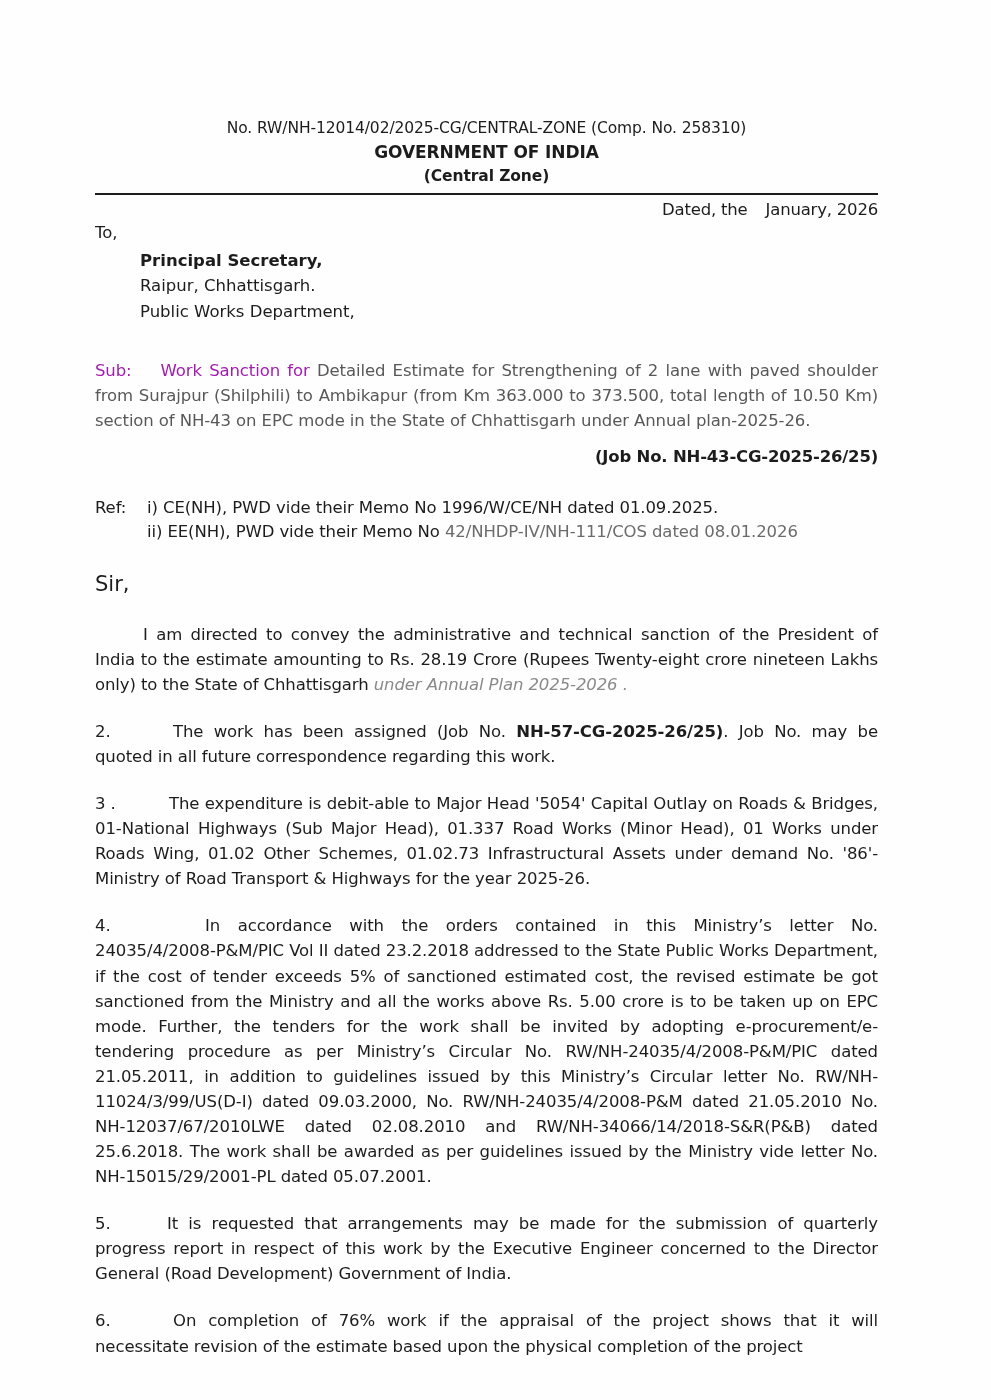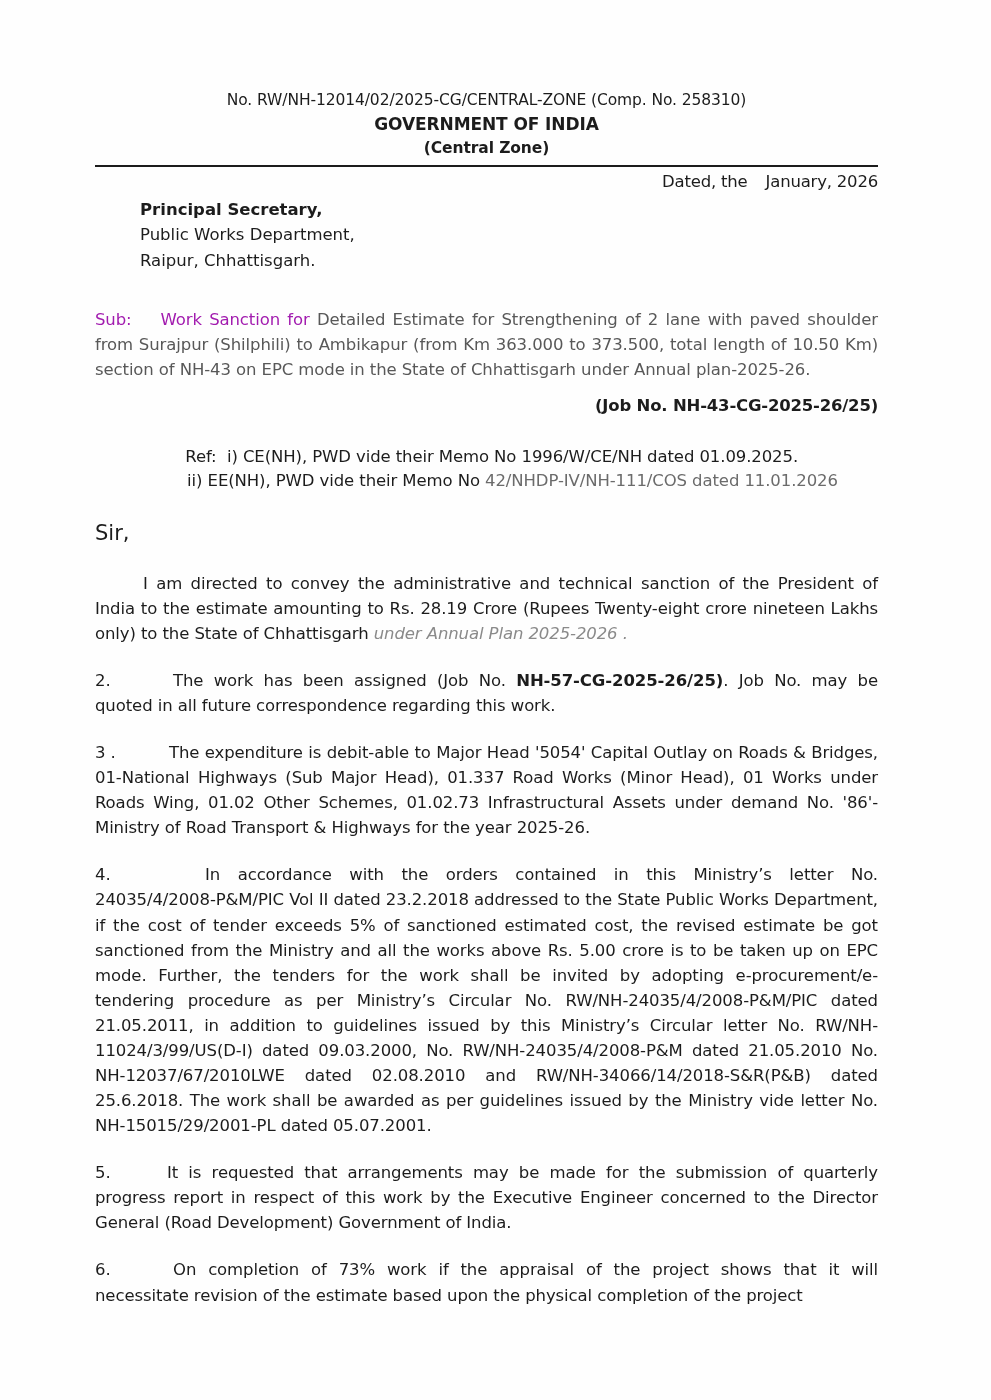--- a/index.html
+++ b/index.html
@@ -31,20 +31,21 @@
   
   .hdr {
     text-align: center;
     line-height: 1.30;
   }
 
   .hdr-no {
     font-size: 15.5px;
     padding-top: 90px;
     letter-spacing: -0.1px;
+    margin-top: 28px;
   }
 
   .hdr-gov,
   .hdr-min,
   .hdr-zone {
     font-weight: bold;
     letter-spacing: -0.1px;
   }
 
   .hdr-gov { font-size: 17px; padding-top: 3px; }
@@ -108,21 +109,21 @@
     letter-spacing: -0.2px;
   }
 
   
   .ref {
     padding-top: 30px;
     font-size: 16.5px;
     line-height: 1.45;
     letter-spacing: -0.1px;
   }
-  .ref-row { display: block; white-space: nowrap; text-align: center; }
+  .ref-row { display: block; white-space: nowrap; }
   .ref-label { display: inline-block; width: 52px; }
   .ref-indent { display: inline-block; width: 52px; }
   .ref-light { color: #6b6b6b; }
 
   .salutation {
     padding-top: 28px;
     font-size: 21px;
   }
 
   
@@ -158,40 +159,41 @@
       <div class="hdr-gov">GOVERNMENT OF INDIA</div>
       <div class="hdr-zone">(Central Zone)</div>
     </div>
 
     <hr class="rule">
 
     <div class="dateline">
       <span>Dated, the</span><span class="date-gap"></span><span>January, 2026</span>
     </div>
 
+    <div class="to-label">To,</div>
     <div class="to-block">
       <div class="to-name">Principal Secretary,</div>
+      <div>Raipur, Chhattisgarh.</div>
       <div>Public Works Department,</div>
-      <div>Raipur, Chhattisgarh.</div>
     </div>
 
     <div class="subject">
       <span class="sub-lead">Sub:</span><span class="sub-lead">&nbsp;&nbsp;&nbsp;&nbsp;</span><span class="sub-lead">Work Sanction for</span><span class="sub-rest"> </span><span class="sub-rest">Detailed Estimate for Strengthening of 2 lane with paved shoulder from Surajpur (Shilphili) to Ambikapur (from Km 363.000 to 373.500, total length of 10.50 Km) section of NH-43 on EPC mode in the State of Chhattisgarh under Annual plan-2025-26.</span>
     </div>
 
     <div class="jobno">(Job No. NH-43-CG-2025-26/25)</div>
 
     <div class="ref">
       <span class="ref-row">
         <span class="ref-label">Ref:</span><span>i)</span>
         <span>CE(NH), PWD vide their Memo No 1996/W/CE/NH dated 01.09.2025.</span>
       </span>
       <span class="ref-row">
         <span class="ref-indent"></span><span>ii)</span>
-        <span>EE(NH), PWD vide their Memo No </span><span class="ref-light">42/NHDP-IV/NH-111/COS dated 11.01.2026</span>
+        <span>EE(NH), PWD vide their Memo No </span><span class="ref-light">42/NHDP-IV/NH-111/COS dated 08.01.2026</span>
       </span>
     </div>
 
     <div class="salutation">Sir,</div>
 
     <div class="para first">
       <span>I am directed to convey the administrative and technical sanction of the President of India to the estimate amounting to Rs. 28.19 Crore (Rupees Twenty-eight crore nineteen Lakhs only) to the State of Chhattisgarh </span><span class="light">under Annual Plan 2025-2026 .</span>
     </div>
 
     <div class="para">
@@ -204,17 +206,17 @@
 
     <div class="para">
       <span class="num num-w3">4.</span><span>In accordance with the orders contained in this Ministry’s letter No. 24035/4/2008-P&amp;M/PIC Vol II dated 23.2.2018 addressed to the State Public Works Department, if the cost of tender exceeds 5% of sanctioned estimated cost, the revised estimate be got sanctioned from the Ministry and all the works above Rs. 5.00 crore is to be taken up on EPC mode.  Further, the tenders for the work shall be invited by adopting e-procurement/e-tendering procedure as per Ministry’s Circular No. RW/NH-24035/4/2008-P&amp;M/PIC dated 21.05.2011, in addition to guidelines issued by this Ministry’s Circular letter No. RW/NH-11024/3/99/US(D-I) dated 09.03.2000, No. RW/NH-24035/4/2008-P&amp;M dated 21.05.2010 No. NH-12037/67/2010LWE dated 02.08.2010 and RW/NH-34066/14/2018-S&amp;R(P&amp;B) dated 25.6.2018. The work shall be awarded as per guidelines issued by the Ministry vide letter No. NH-15015/29/2001-PL dated 05.07.2001.</span>
     </div>
 
     <div class="para">
       <span class="num num-w4">5.</span><span>It is requested that arrangements may be made for the submission of quarterly progress report in respect of this work by the Executive Engineer concerned to the Director General (Road Development) Government of India.</span>
     </div>
 
     <div class="para">
-      <span class="num num-w5">6.</span><span>On completion of 73% work if the appraisal of the project shows that it will necessitate revision of the estimate based upon the physical completion of the project</span>
+      <span class="num num-w5">6.</span><span>On completion of 76% work if the appraisal of the project shows that it will necessitate revision of the estimate based upon the physical completion of the project</span>
     </div>
 
   </div>
 </div>
 
 </body></html>

